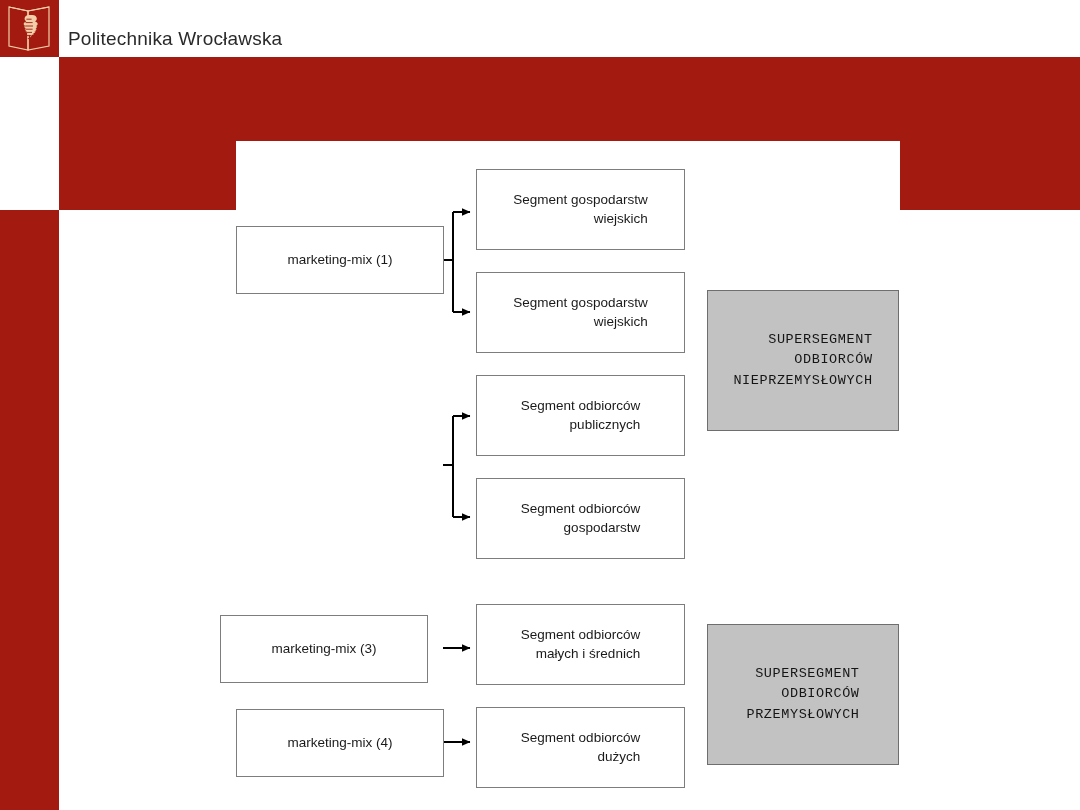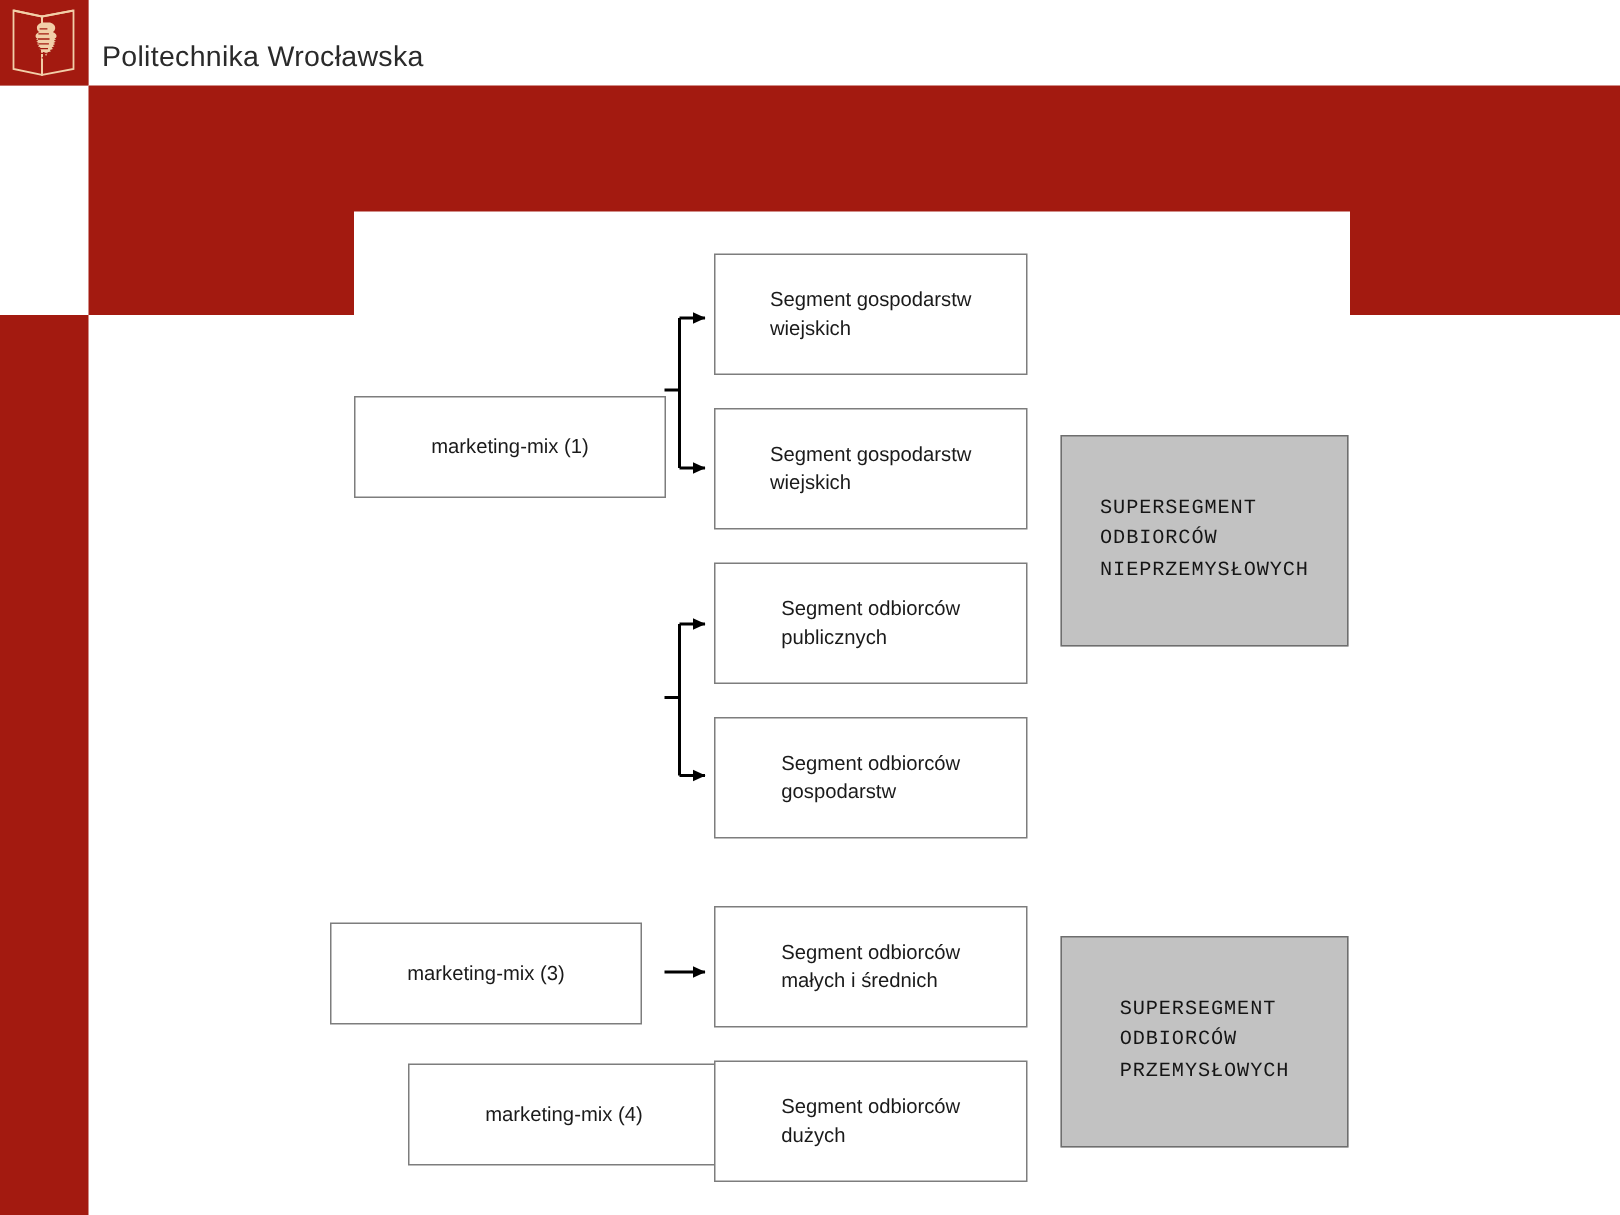--- a/index.html
+++ b/index.html
@@ -87,21 +87,21 @@
   }
 
   .node {
     position: absolute;
     box-sizing: border-box;
     border: 1px solid #7d7d7d;
     background: #ffffff;
     display: flex;
     align-items: center;
     justify-content: center;
-    text-align: left;
+    text-align: right;
     font-family: "Liberation Sans", sans-serif;
     font-size: 13.5px;
     line-height: 1.35;
     color: #1a1a1a;
     padding: 2px 6px;
   }
 
   .node.mm {
     font-size: 13.5px;
   }
@@ -185,30 +185,30 @@
 
       <g stroke="#000000" stroke-width="2" fill="none">
         <path d="M443,648 L470,648" marker-end="url(#arrow)"></path>
       </g>
 
       <g stroke="#000000" stroke-width="2" fill="none">
         <path d="M443,742 L470,742" marker-end="url(#arrow)"></path>
       </g>
     </svg>
 
-    <div class="node mm" style="left:236px; top:226px; width:208px; height:68px;margin-top:38px;">
+    <div class="node mm" style="left:236px; top:226px; width:208px; height:68px;">
       <span>marketing-mix (1)</span>
     </div>
 
 
     <div class="node mm" style="left:220px; top:615px; width:208px; height:68px;">
       <span>marketing-mix (3)</span>
     </div>
 
-    <div class="node mm" style="left:236px; top:709px; width:208px; height:68px;margin-left:36px;">
+    <div class="node mm" style="left:236px; top:709px; width:208px; height:68px;">
       <span>marketing-mix (4)</span>
     </div>
 
     <div class="node seg" style="left:476px; top:169px; width:209px; height:81px;">
       <span>
         <span>Segment gospodarstw</span><br>
         <span>wiejskich</span>
       </span>
     </div>
 

